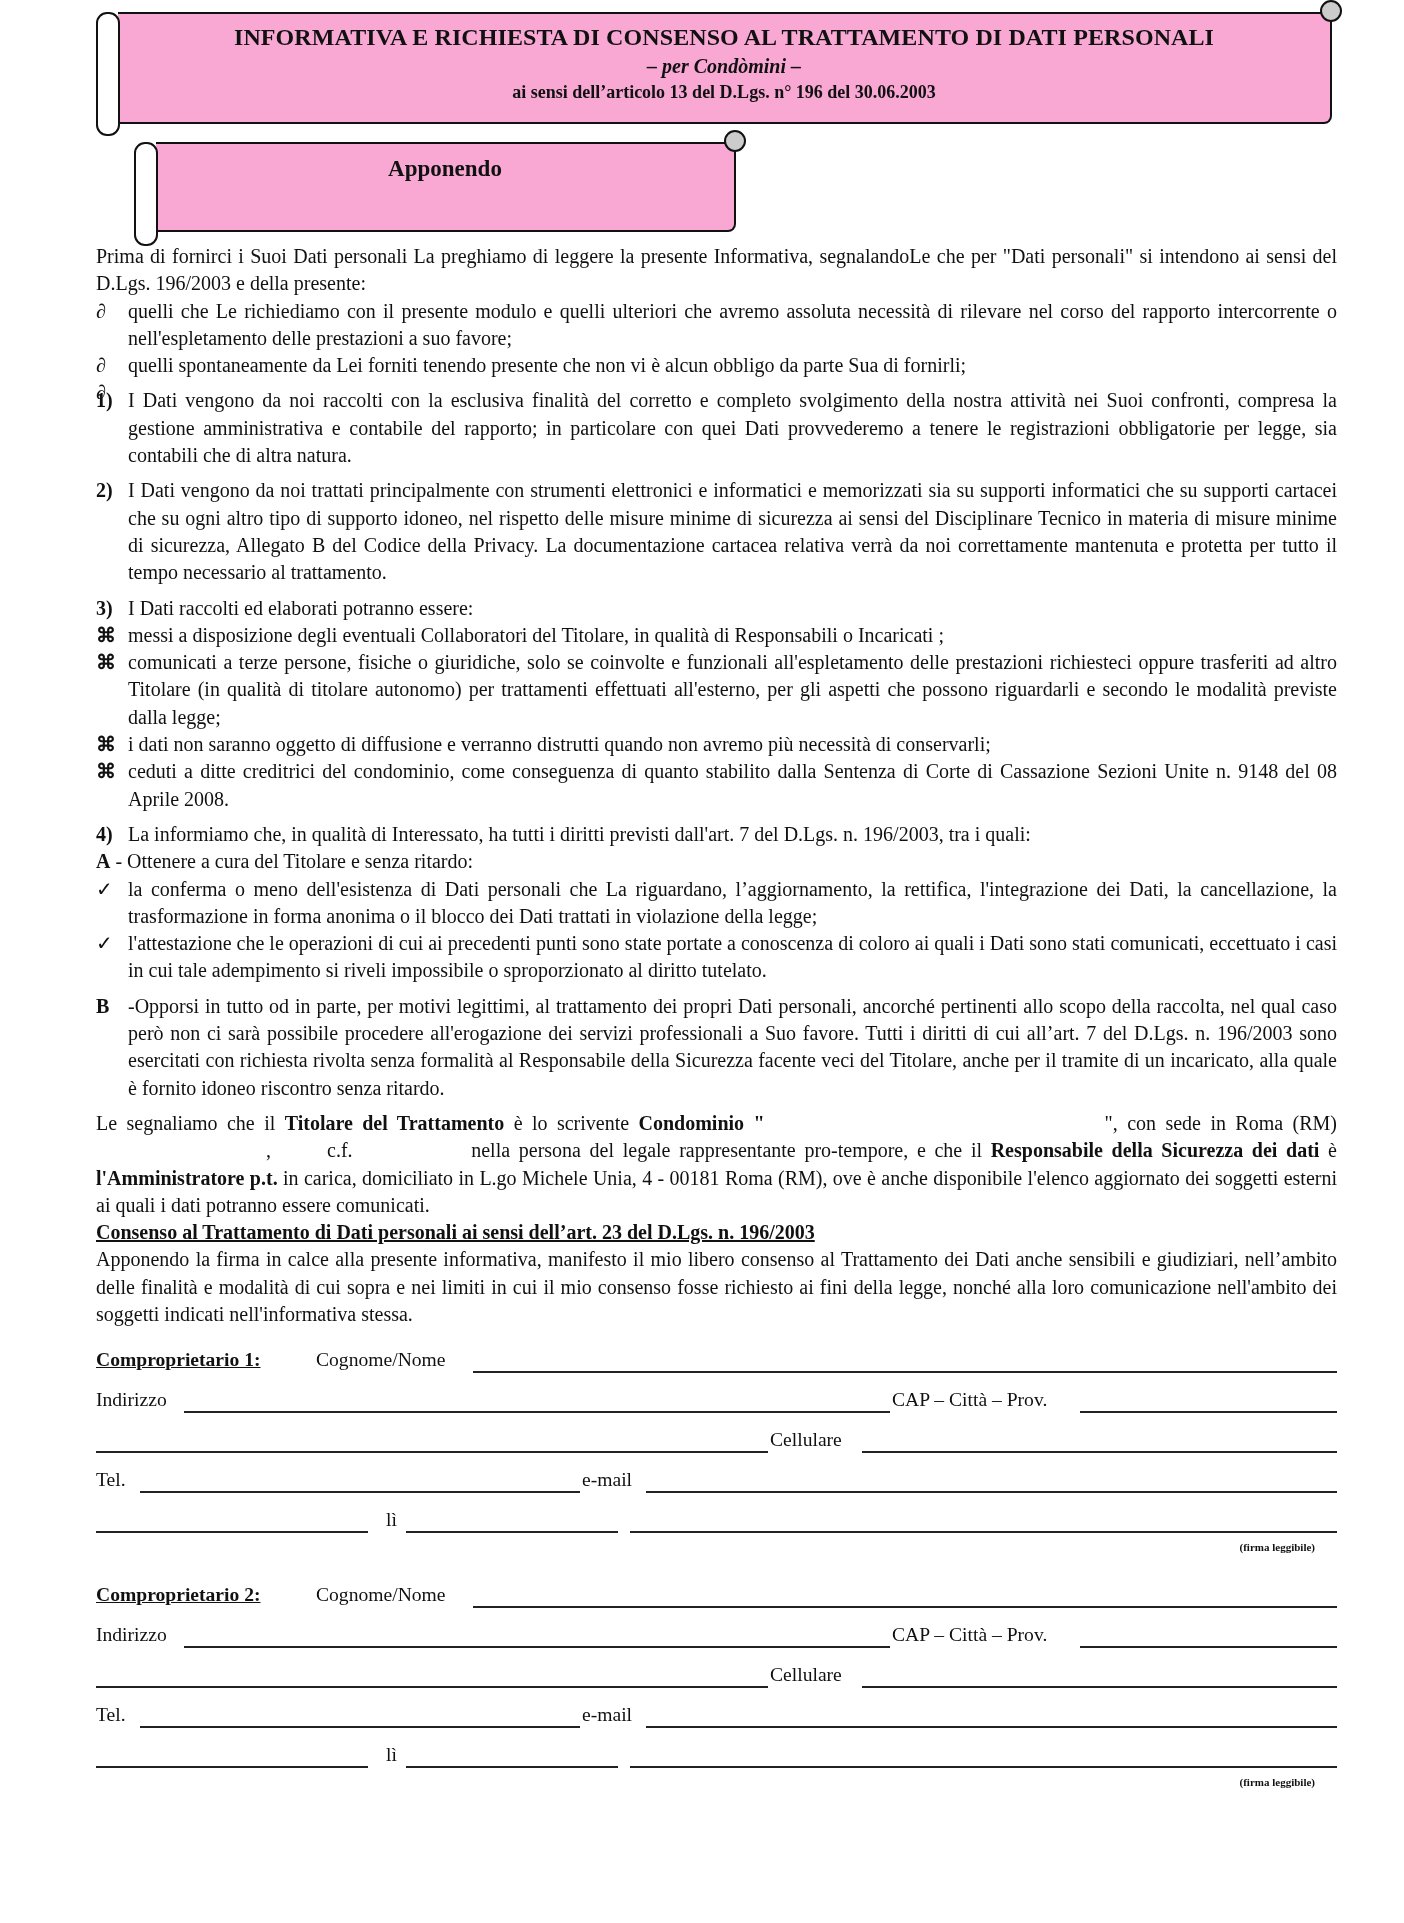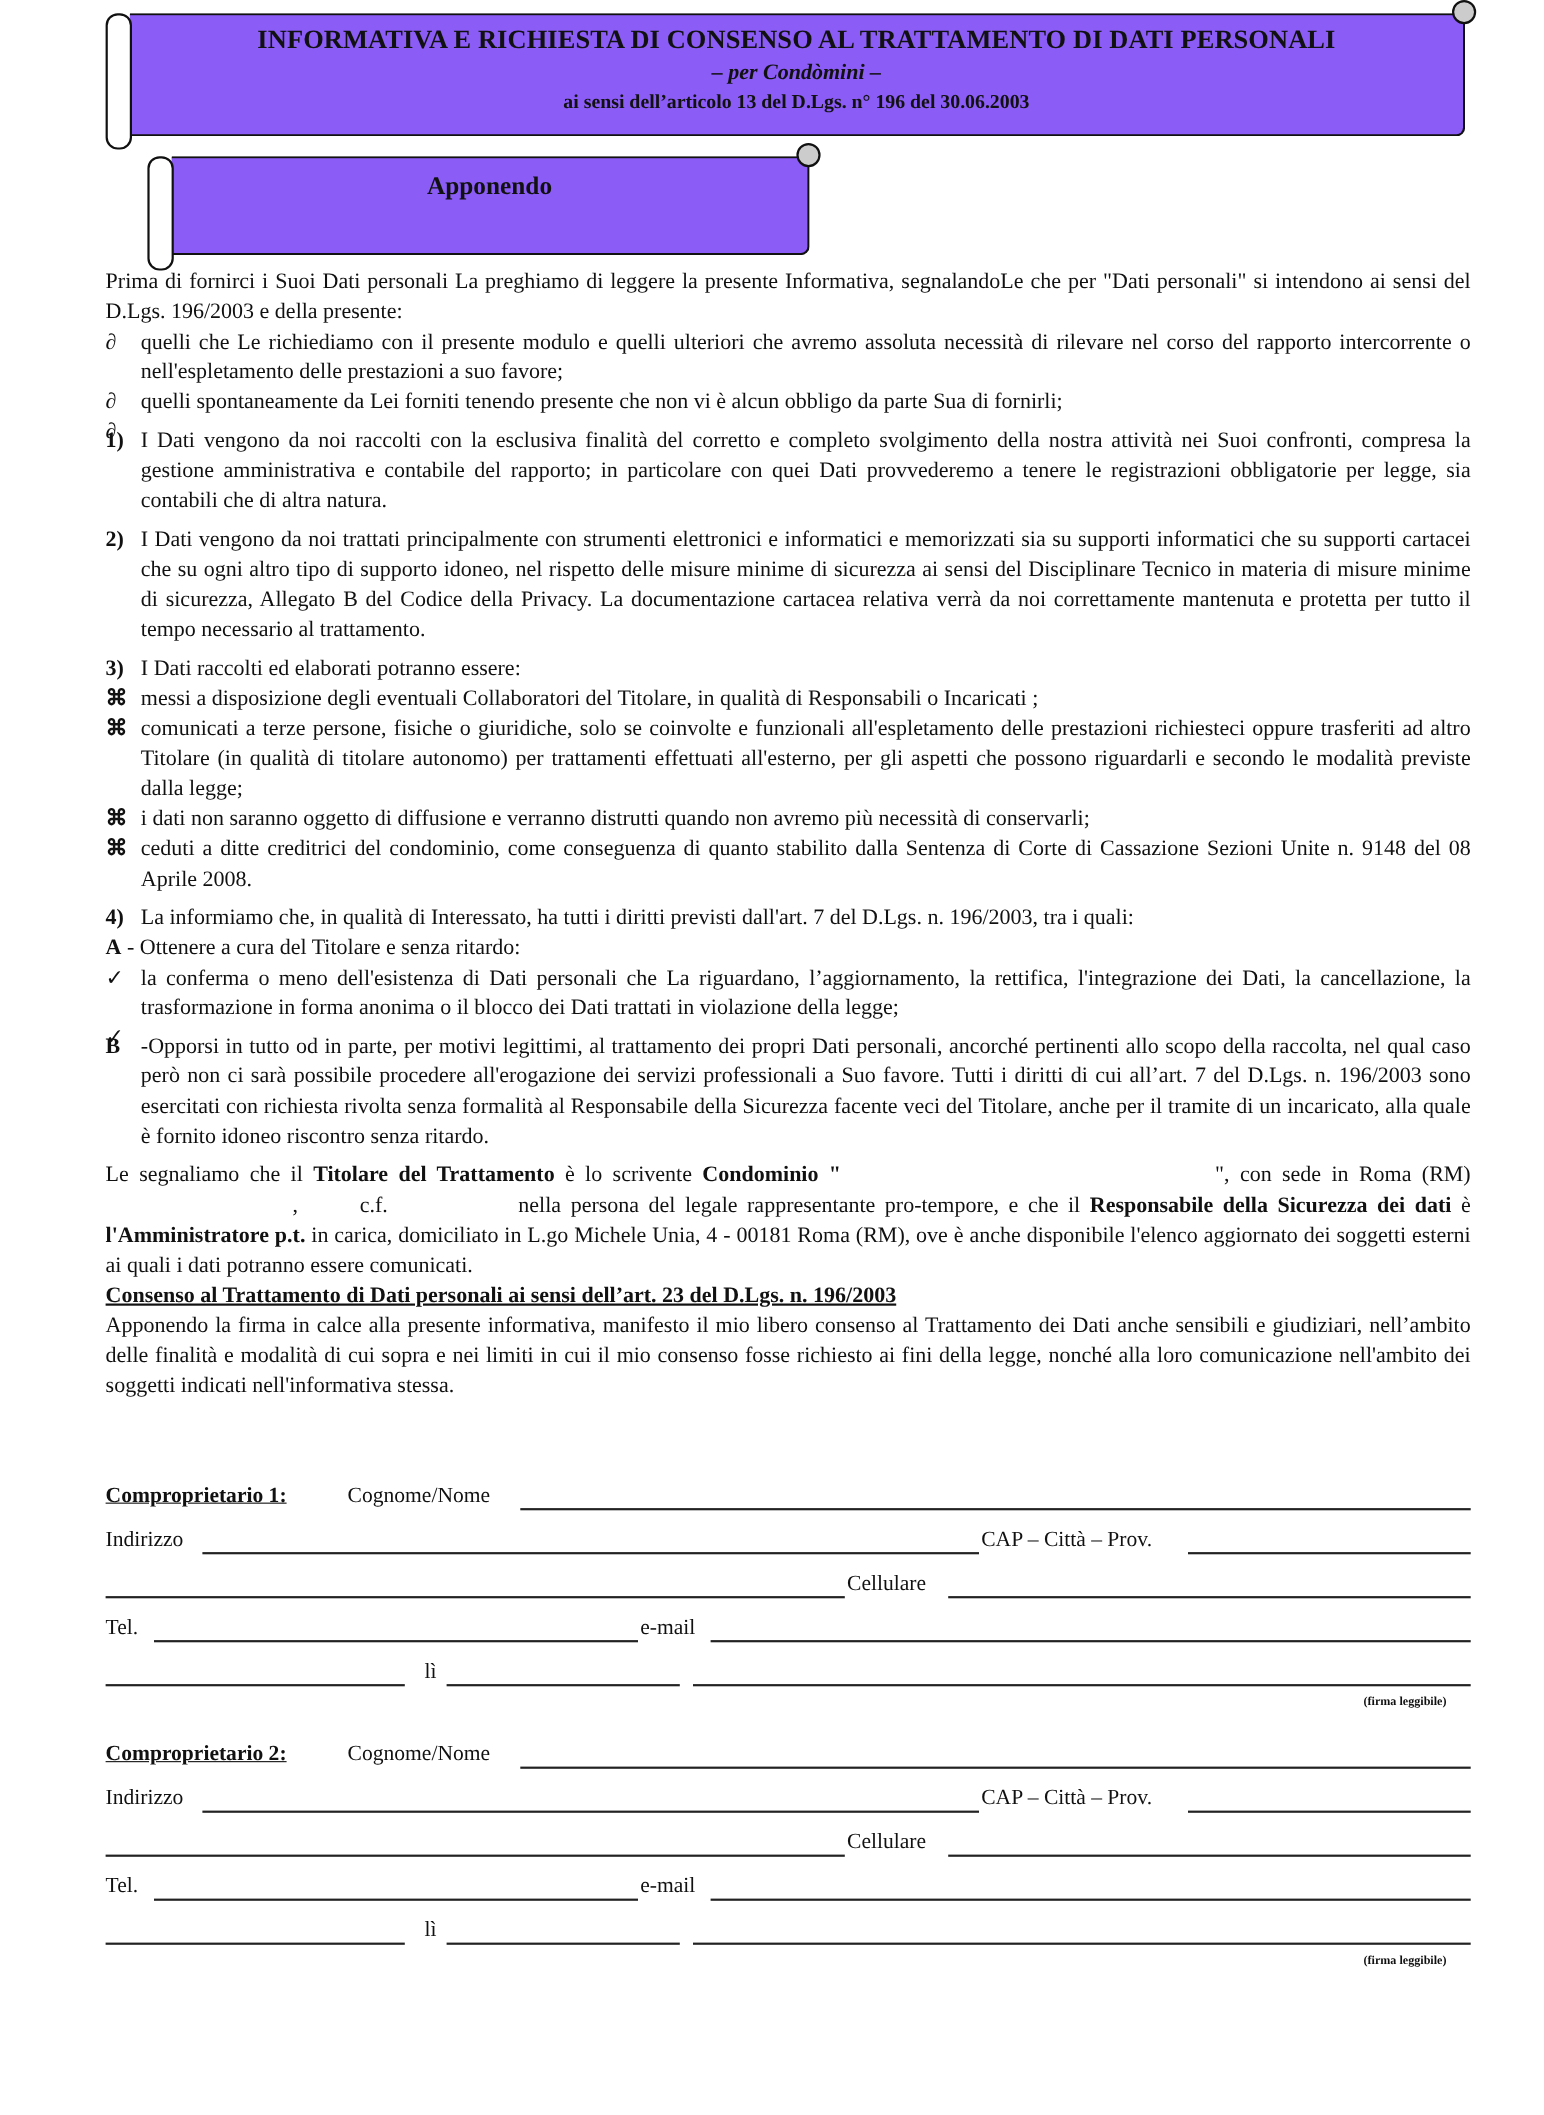--- a/index.html
+++ b/index.html
@@ -1,18 +1,18 @@
 <!DOCTYPE html>
 <html><head>
 <meta charset="utf-8">
 <style>
   html, body { margin:0; padding:0; background:#ffffff; }
   body { width:1404px; height:1923px; position:relative; overflow:hidden;
          font-family:"Liberation Serif", serif; color:#111; }
-  .scroll { position:absolute; border:2.5px solid #111; border-left:none; border-radius:0 0 8px 0; background:#8b5cf6;font-family:Liberation Serif, serif; }
+  .scroll { position:absolute; border:2.5px solid #111; border-left:none; border-radius:0 0 8px 0; background:#f9a8d4;font-family:Liberation Serif, serif; }
   .scroll .roll-left { position:absolute; width:20px; border:2.5px solid #111; border-radius:11px; background:#fff; }
   .scroll .roll-right { position:absolute; width:18px; height:18px; border:2.5px solid #111; border-radius:50%; background:#ccc; }
   #scroll1 { left:118px; top:12px; width:1212px; height:108px; }
   #scroll1 .roll-left { left:-22px; top:-2px; height:120px; }
   #scroll1 .roll-right { right:-12px; top:-14px; }
   #scroll2 { left:156px; top:142px; width:578px; height:86px; }
   #scroll2 .roll-left { left:-22px; top:-2px; height:100px; }
   #scroll2 .roll-right { right:-12px; top:-14px; }
   .t-center { position:absolute; left:0; right:0; text-align:center; font-weight:bold; }
   #doc-title { top:10px; font-size:24px; letter-spacing:0.1px; }
@@ -69,21 +69,21 @@
   <div class="num"><span class="mk">3)</span><span>I Dati raccolti ed elaborati potranno essere:</span></div>
   <div class="bl"><span class="mk">⌘</span><span>messi a disposizione degli eventuali Collaboratori del Titolare, in qualità di Responsabili o Incaricati ;</span></div>
   <div class="bl"><span class="mk">⌘</span><span>comunicati a terze persone, fisiche o giuridiche, solo se coinvolte e funzionali all'espletamento delle prestazioni richiesteci oppure trasferiti ad altro Titolare (in qualità di titolare autonomo) per trattamenti effettuati all'esterno, per gli aspetti che possono riguardarli e secondo le modalità previste dalla legge;</span></div>
   <div class="bl"><span class="mk">⌘</span><span>i dati non saranno oggetto di diffusione e verranno distrutti quando non avremo più necessità di conservarli;</span></div>
   <div class="bl"><span class="mk">⌘</span><span>ceduti a ditte creditrici del condominio, come conseguenza di quanto stabilito dalla Sentenza di Corte di Cassazione Sezioni Unite n. 9148 del 08 Aprile 2008.</span></div>
   <div class="gap"></div>
 
   <div class="num"><span class="mk">4)</span><span>La informiamo che, in qualità di Interessato, ha tutti i diritti previsti dall'art. 7 del D.Lgs. n. 196/2003, tra i quali:</span></div>
   <p><b>A</b><span> - Ottenere a cura del Titolare e senza ritardo:</span></p>
   <div class="bl"><span class="mk" style="font-weight:normal">✓</span><span>la conferma o meno dell'esistenza di Dati personali che La riguardano, l’aggiornamento, la rettifica, l'integrazione dei Dati, la cancellazione, la trasformazione in forma anonima o il blocco dei Dati trattati in violazione della legge;</span></div>
-  <div class="bl"><span class="mk" style="font-weight:normal">✓</span></div>
+  <div class="bl"><span class="mk" style="font-weight:normal">✓</span><span>l'attestazione che le operazioni di cui ai precedenti punti sono state portate a conoscenza di coloro ai quali i Dati sono stati comunicati, eccettuato i casi in cui tale adempimento si riveli impossibile o sproporzionato al diritto tutelato.</span></div>
   <div class="gap"></div>
   <div class="bl" style="padding-left:32px"><span class="mk" style="position:absolute;left:0">B</span><span> -Opporsi in tutto od in parte, per motivi legittimi, al trattamento dei propri Dati personali, ancorché pertinenti allo scopo della raccolta, nel qual caso però non ci sarà possibile procedere all'erogazione dei servizi professionali a Suo favore. Tutti i diritti di cui all’art. 7 del D.Lgs. n. 196/2003 sono esercitati con richiesta rivolta senza formalità al Responsabile della Sicurezza facente veci del Titolare, anche per il tramite di un incaricato, alla quale è fornito idoneo riscontro senza ritardo.</span></div>
   <div class="gap"></div>
 
   <p><span>Le segnaliamo che il </span><b>Titolare del Trattamento</b><span> è lo scrivente </span><b>Condominio "</b><span style="display:inline-block;width:340px"></span><span>", con sede in Roma (RM)</span><span style="display:inline-block;width:170px"></span><span>,</span><span style="display:inline-block;width:56px"></span><span>c.f.</span><span style="display:inline-block;width:110px"></span><span> nella persona del legale rappresentante pro-tempore, e che il </span><b>Responsabile della Sicurezza dei dati</b><span> è </span><b>l'Amministratore p.t.</b><span> in carica, domiciliato in L.go Michele Unia, 4 - 00181 Roma (RM), ove è anche disponibile l'elenco aggiornato dei soggetti esterni ai quali i dati potranno essere comunicati.</span></p>
 
   <p class="consent-head">Consenso al Trattamento di Dati personali ai sensi dell’art. 23 del D.Lgs. n. 196/2003</p>
   <p>Apponendo la firma in calce alla presente informativa, manifesto il mio libero consenso al Trattamento dei Dati anche sensibili e giudiziari, nell’ambito delle finalità e modalità di cui sopra e nei limiti in cui il mio consenso fosse richiesto ai fini della legge, nonché alla loro comunicazione nell'ambito dei soggetti indicati nell'informativa stessa.</p>
 </div>
 

